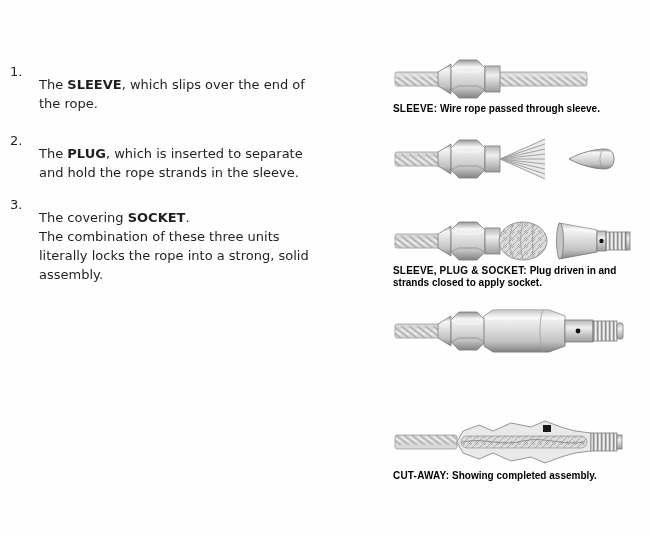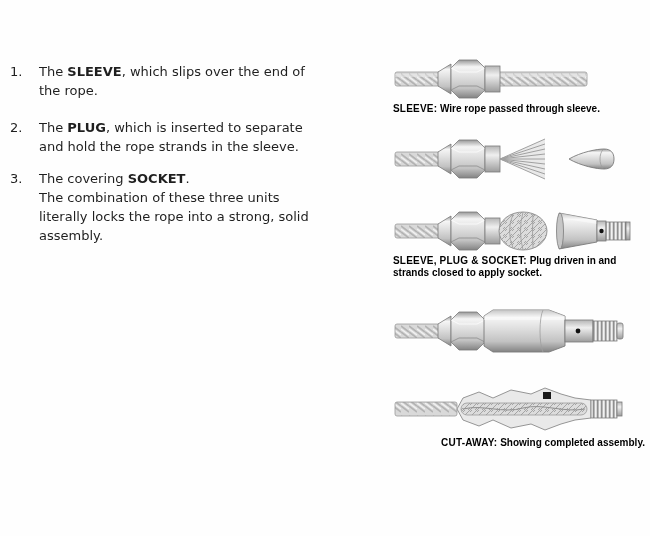--- a/index.html
+++ b/index.html
@@ -5,33 +5,33 @@
   html,body{margin:0;padding:0;}
   body{
     width:650px;height:536px;position:relative;overflow:hidden;
     background:#fefefe;
     font-family:"DejaVu Sans",sans-serif;
   }
   .page{position:absolute;inset:0;}
   
   .text-col{position:absolute;left:10px;top:62px;width:310px;color:#1f1f1f;}
   .item{display:grid;grid-template-columns:29px 1fr;font-size:13px;line-height:19px;}
-  .item .body{width:280px;}
+  .item .body{width:280px;margin-top:13px;}
   .item .term{font-weight:700;}
   .item-1{margin-bottom:18px;}
   .item-2{margin-bottom:13px;}
   
   .fig-col{position:absolute;left:393px;top:56px;width:252px;}
   .figure{position:absolute;left:0;width:252px;}
   .figure svg{display:block;}
   .fig-1{top:0;}
   .fig-2{top:80px;}
-  .fig-3{top:152px;}
+  .fig-3{top:162px;}
   .fig-4{top:252px;}
-  .fig-5{top:326px;text-align:right;}
+  .fig-5{top:359px;}
   .caption{
     font-family:"Liberation Sans",sans-serif;font-weight:700;
     font-size:10px;line-height:11.5px;color:#000;margin-top:1px;
   }
   .caption .lbl{font-size:10px;letter-spacing:.2px;}
 </style>
 </head>
 <body>
 
 <svg width="0" height="0" style="position:absolute" aria-hidden="true">

